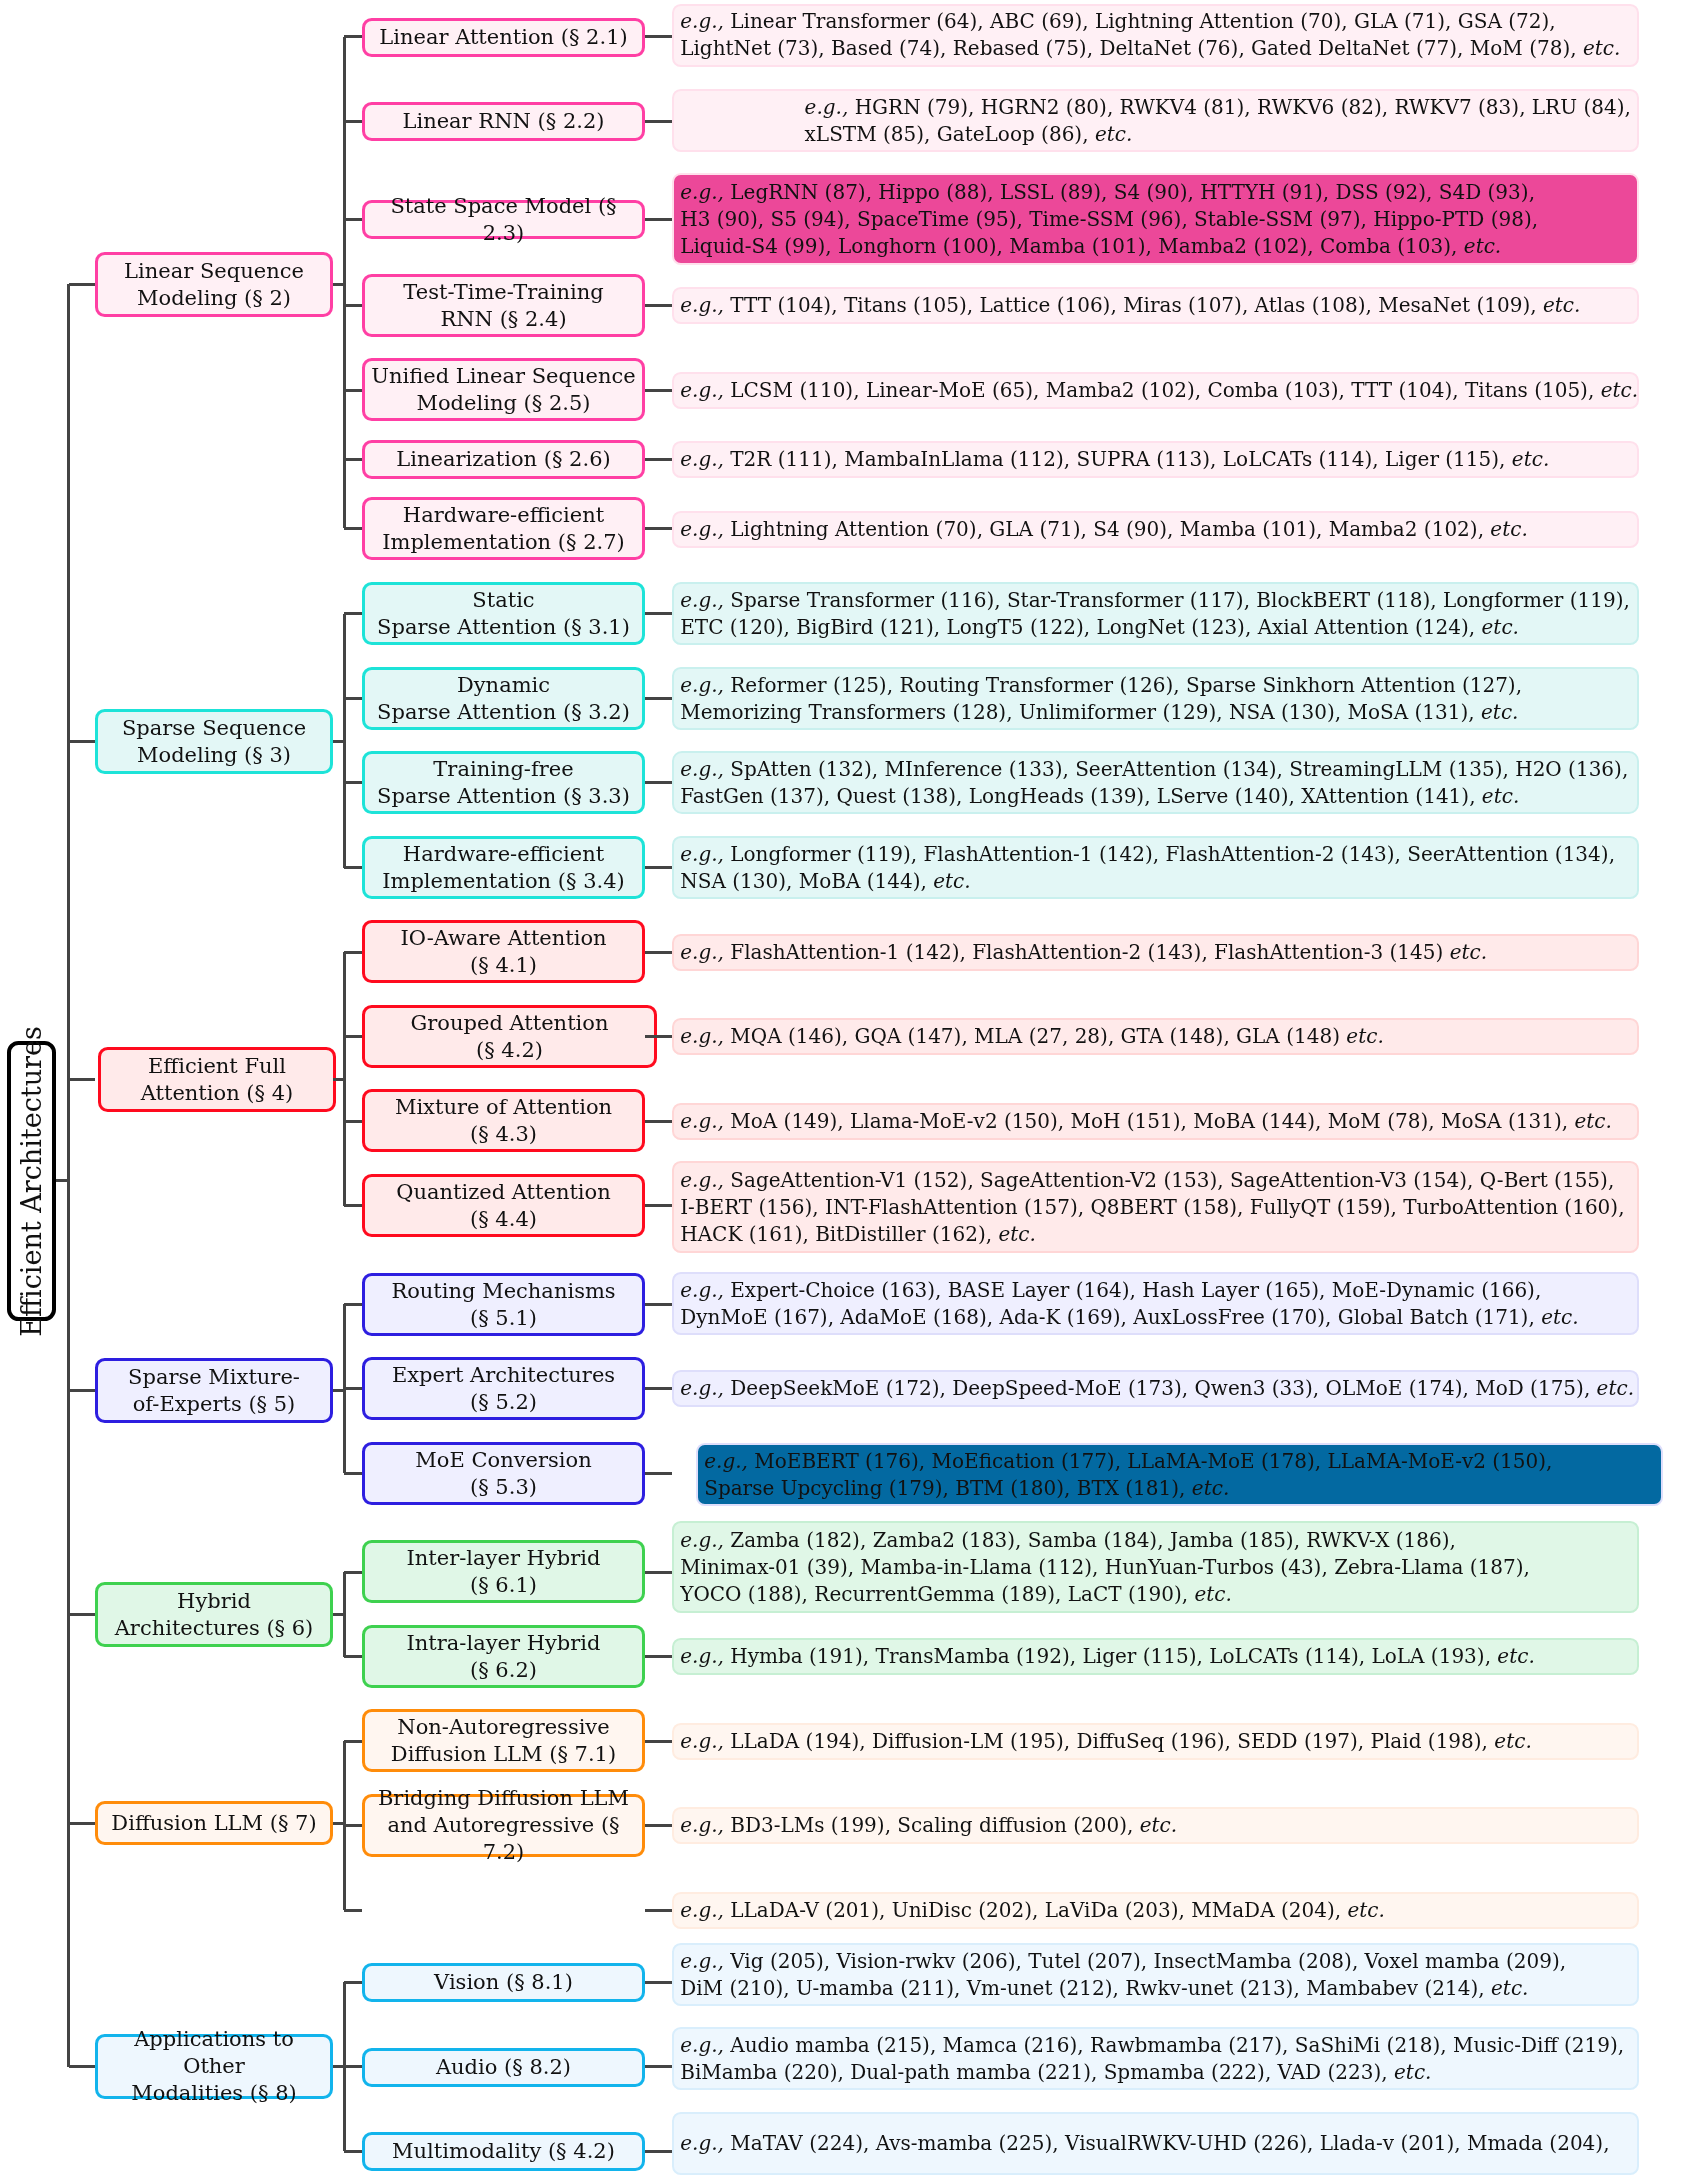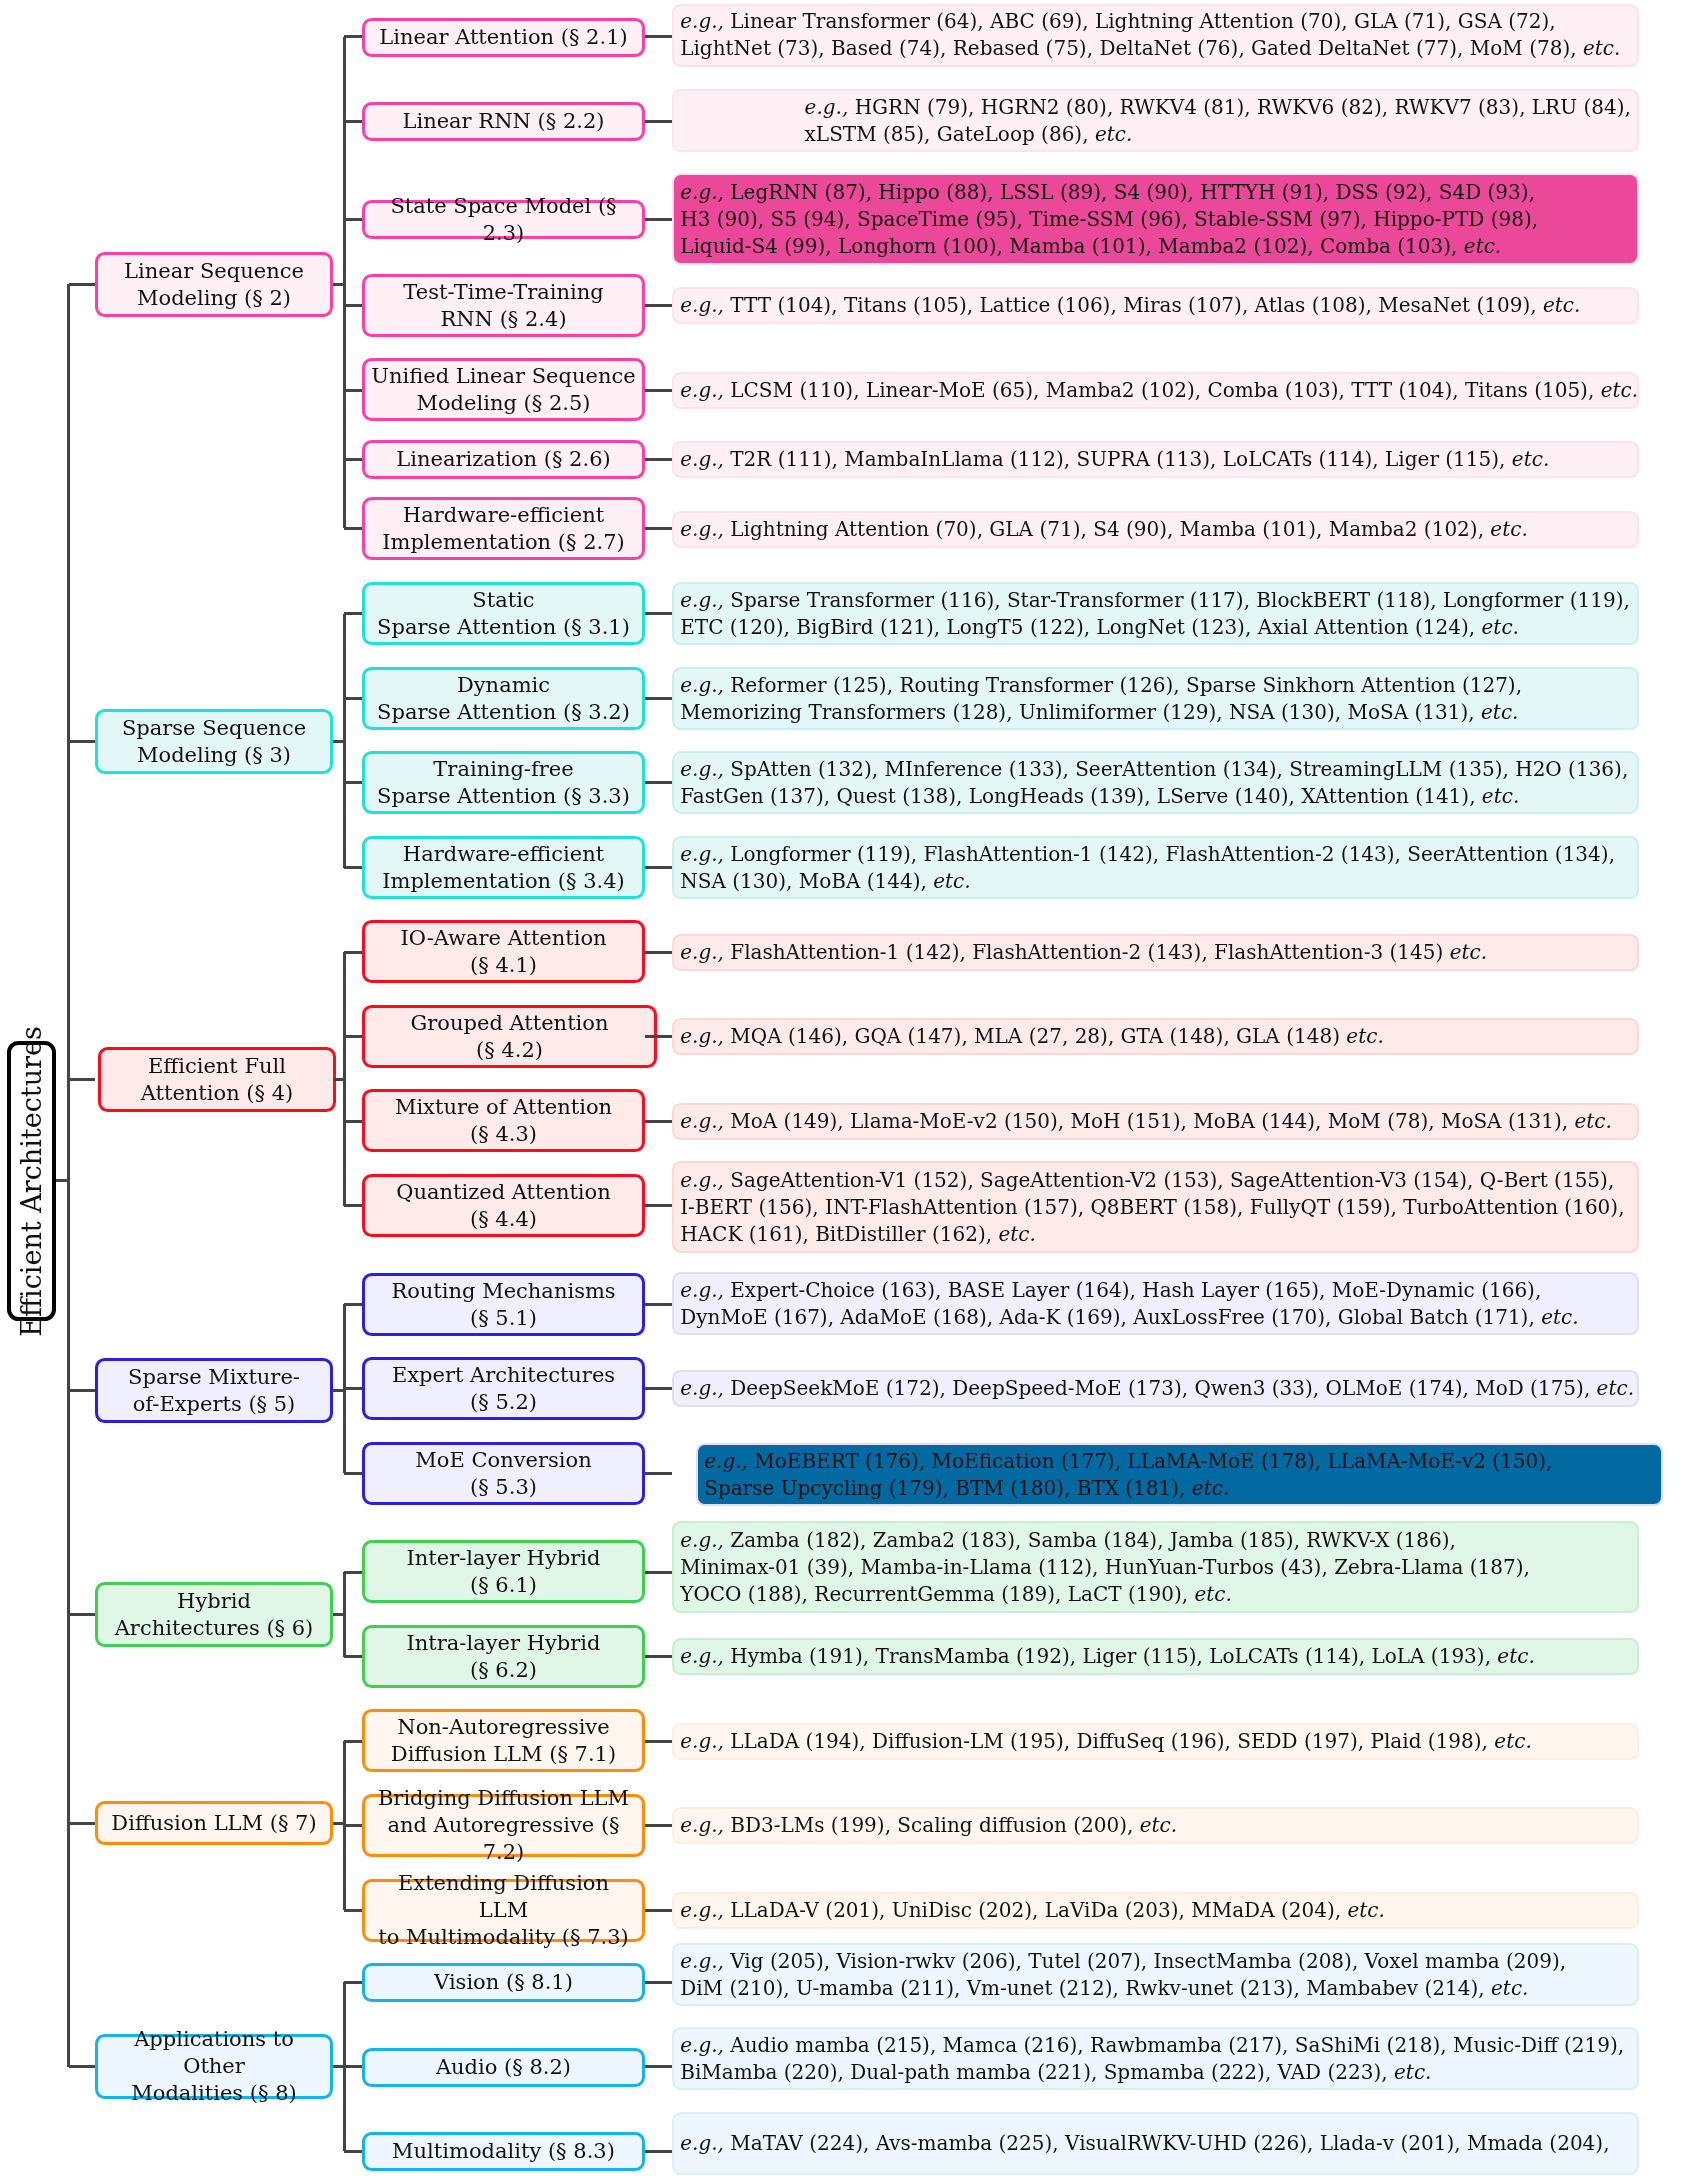--- a/index.html
+++ b/index.html
@@ -367,26 +367,20 @@
         <span style="display: block;">and Autoregressive (§ 7.2)</span>
       </div>
     </div>
     <div class="line" style="left: 344px; top: 1824px; width: 17.6px; height: 3.1px;"></div>
     <div class="line" style="left: 645px; top: 1824px; width: 27px; height: 3.1px;"></div>
     <div class="box leaf" style="border-color: rgb(255, 236, 224); background: rgb(255, 246, 240); left: 672px; top: 1807px; width: 967px; height: 37px;">
       <div class="leaf-text">
         <div style="white-space: nowrap;"><span class="eg">e.g.,</span>  <span>BD3-LMs (199),  Scaling diffusion (200),</span>  <span class="etc">etc.</span></div>
       </div>
     </div>
-    <div class="box l2" style="border-color: rgb(255, 140, 10); background: rgb(255, 246, 240); left: 362px; top: 1879px; width: 283px; height: 63px;">
-      <div>
-        <span style="display: block;">Extending Diffusion LLM</span>
-        <span style="display: block;">to Multimodality (§ 7.3)</span>
-      </div>
-    </div>
     <div class="line" style="left: 344px; top: 1909px; width: 17.6px; height: 3.1px;"></div>
     <div class="line" style="left: 645px; top: 1909px; width: 27px; height: 3.1px;"></div>
     <div class="box leaf" style="border-color: rgb(255, 236, 224); background: rgb(255, 246, 240); left: 672px; top: 1892px; width: 967px; height: 37px;">
       <div class="leaf-text">
         <div style="white-space: nowrap;"><span class="eg">e.g.,</span>  <span>LLaDA-V (201),  UniDisc (202),  LaViDa (203),  MMaDA (204),</span>  <span class="etc">etc.</span></div>
       </div>
     </div>
     <div class="line" style="left: 343px; top: 1741px; width: 3.1px; height: 169px;"></div>
     <div class="box l1" style="border-color: rgb(18, 180, 236); background: rgb(238, 247, 254); left: 95px; top: 2034px; width: 238px; height: 65px;">
       <div>
@@ -417,21 +411,21 @@
     <div class="line" style="left: 344px; top: 2065px; width: 17.6px; height: 3.1px;"></div>
     <div class="line" style="left: 645px; top: 2065px; width: 27px; height: 3.1px;"></div>
     <div class="box leaf" style="border-color: rgb(217, 238, 252); background: rgb(238, 247, 254); left: 672px; top: 2027px; width: 967px; height: 63px;">
       <div class="leaf-text">
         <div style="white-space: nowrap;"><span class="eg">e.g.,</span>  <span>Audio mamba (215),  Mamca (216),  Rawbmamba (217),  SaShiMi (218),  Music-Diff (219),</span></div>
         <div style="white-space: nowrap;"><span>BiMamba (220),  Dual-path mamba (221),  Spmamba (222),  VAD (223),</span>  <span class="etc">etc.</span></div>
       </div>
     </div>
     <div class="box l2" style="border-color: rgb(18, 180, 236); background: rgb(238, 247, 254); left: 362px; top: 2132px; width: 283px; height: 39px;">
       <div>
-        <span style="display: block;">Multimodality (§ 8.3)</span>
+        <span style="display: block;">Multimodality (§ 4.2)</span>
       </div>
     </div>
     <div class="line" style="left: 344px; top: 2150px; width: 17.6px; height: 3.1px;"></div>
     <div class="line" style="left: 645px; top: 2150px; width: 27px; height: 3.1px;"></div>
     <div class="box leaf" style="border-color: rgb(217, 238, 252); background: rgb(238, 247, 254); left: 672px; top: 2112px; width: 967px; height: 63px;">
       <div class="leaf-text">
         <div style="white-space: nowrap;"><span class="eg">e.g.,</span>  <span>MaTAV (224),  Avs-mamba (225),  VisualRWKV-UHD (226),  Llada-v (201),  Mmada (204),</span></div>
       </div>
     </div>
     <div class="line" style="left: 343px; top: 1982px; width: 3.1px; height: 169px;"></div>

